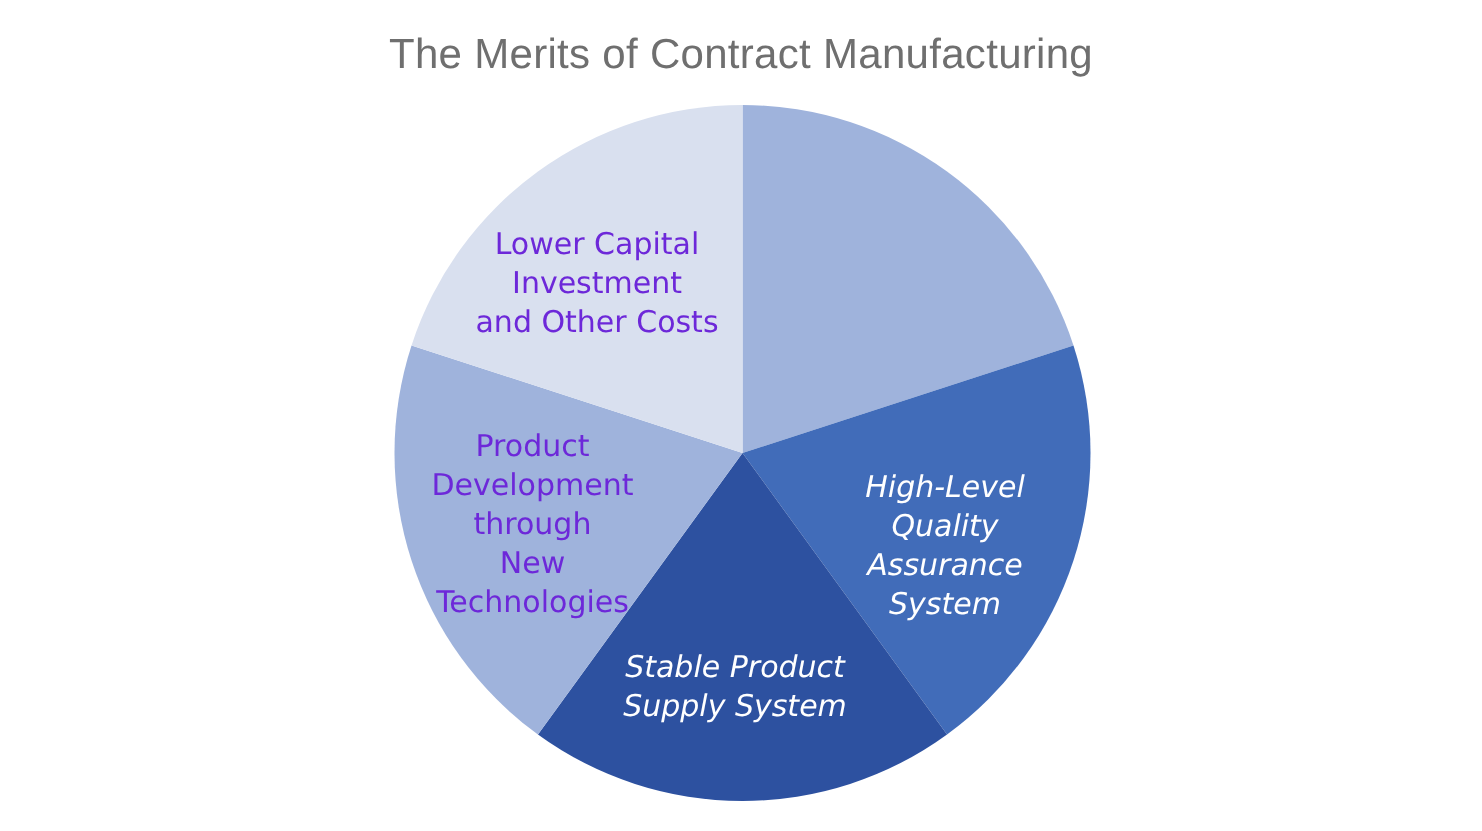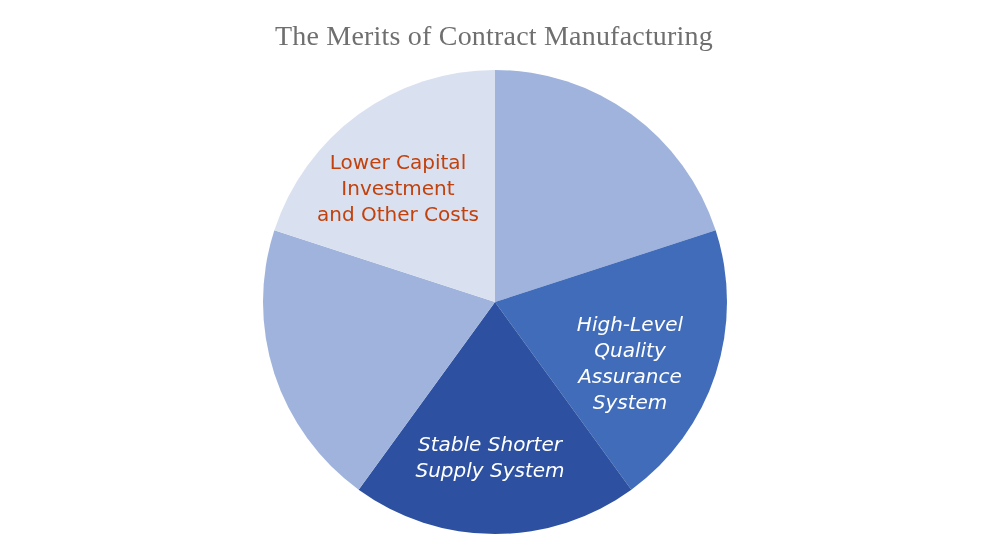--- a/index.html
+++ b/index.html
@@ -14,41 +14,41 @@
     background: #ffffff;
     overflow: hidden;
     font-family: "DejaVu Sans", sans-serif;
   }
   .chart-title {
     position: absolute;
     left: 0;
     top: 20px;
     width: 988px;
     text-align: center;
-    font-family: Liberation Serif, serif;
+    font-family: Liberation Sans, sans-serif;
     font-size: 28px;
     font-weight: 400;
     color: #6f6f6f;
     letter-spacing: 0.2px;
   }
   .pie-svg {
     position: absolute;
     left: 0;
     top: 0;
   }
   .slice-label {
     position: absolute;
     transform: translate(-50%, -50%);
     text-align: center;
     white-space: pre-line;
     font-size: 20px;
     line-height: 26px;
     pointer-events: none;
   }
-  .label-dark  { color: #c2410c; }
+  .label-dark  { color: #6d28d9; }
   .label-light { color: #ffffff; font-style: italic; }
   .lbl-shorter  { left: 593px; top: 188px; }
   .lbl-quality  { left: 630px; top: 363px; }
   .lbl-supply   { left: 490px; top: 457px; }
   .lbl-newtech  { left: 355px; top: 349px; }
   .lbl-capital  { left: 398px; top: 188px; }
 </style>
 </head>
 <body>
 
@@ -65,21 +65,26 @@
       <path class="wedge" fill="#d9e0ef" d="M 495 302 L 274.35 230.31 A 232 232 0 0 1 495.00 70.00 Z"></path>
     </g>
   </svg>
 
 
   <div class="slice-label label-light lbl-quality">High-Level
 Quality
 Assurance
 System</div>
 
-  <div class="slice-label label-light lbl-supply">Stable Shorter
+  <div class="slice-label label-light lbl-supply">Stable Product
 Supply System</div>
 
+  <div class="slice-label label-dark lbl-newtech">Product
+Development
+through
+New
+Technologies</div>
 
   <div class="slice-label label-dark lbl-capital">Lower Capital
 Investment
 and Other Costs</div>
 
 </div>
 
 </body></html>

